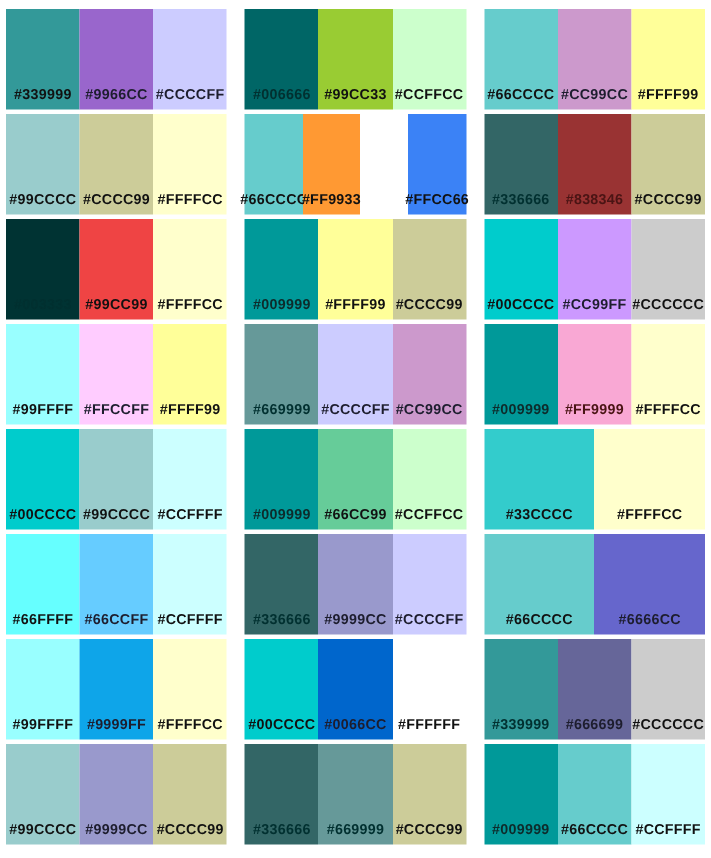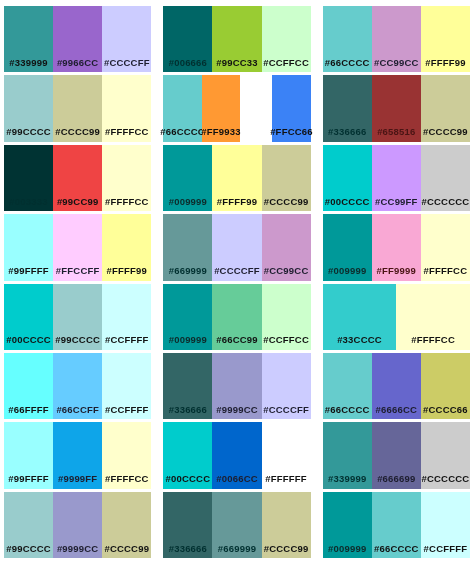--- a/index.html
+++ b/index.html
@@ -12,21 +12,21 @@
     height: 572px;
     font-family: "Liberation Sans", sans-serif;
     overflow: hidden;
   }
   #palette-grid {
     display: flex;
     flex-direction: column;
     width: 474px;
     height: 572px;
     box-sizing: border-box;
-    padding: 6px 4px 14px 4px;
+    padding: 6px 4px 9px 4px;
     gap: 3px;
     background: #ffffff;
   }
   .palette-row {
     display: flex;
     flex-direction: row;
     flex: 1 1 0;
     gap: 12px;
     min-height: 0;
   }
@@ -122,21 +122,21 @@
         </div>
         <div class="swatch" style="background-color: #3b82f6; margin-left: 32px;">
           <span class="swatch-label lbl-dark">#FFCC66</span>
         </div>
       </div>
       <div class="swatch-group">
         <div class="swatch" style="background-color: rgb(51, 102, 102);">
           <span class="swatch-label lbl-verydark">#336666</span>
         </div>
         <div class="swatch" style="background-color: rgb(153, 51, 51);">
-          <span class="swatch-label lbl-onred">#658516</span>
+          <span class="swatch-label lbl-onred">#838346</span>
         </div>
         <div class="swatch" style="background-color: rgb(204, 204, 153);">
           <span class="swatch-label lbl-dark">#CCCC99</span>
         </div>
       </div>
     </div>
     <div class="palette-row">
       <div class="swatch-group">
         <div class="swatch" style="background-color: rgb(0, 51, 51);">
           <span class="swatch-label lbl-verydark">#003333</span>
@@ -260,23 +260,20 @@
         <div class="swatch" style="background-color: rgb(204, 204, 255);">
           <span class="swatch-label lbl-mid">#CCCCFF</span>
         </div>
       </div>
       <div class="swatch-group">
         <div class="swatch" style="background-color: rgb(102, 204, 204);">
           <span class="swatch-label lbl-dark">#66CCCC</span>
         </div>
         <div class="swatch" style="background-color: rgb(102, 102, 204);">
           <span class="swatch-label lbl-mid">#6666CC</span>
-        </div>
-        <div class="swatch" style="background-color: rgb(204, 204, 102);">
-          <span class="swatch-label lbl-dark">#CCCC66</span>
         </div>
       </div>
     </div>
     <div class="palette-row">
       <div class="swatch-group">
         <div class="swatch" style="background-color: rgb(153, 255, 255);">
           <span class="swatch-label lbl-dark">#99FFFF</span>
         </div>
         <div class="swatch" style="background-color: #0ea5e9;">
           <span class="swatch-label lbl-mid">#9999FF</span>

